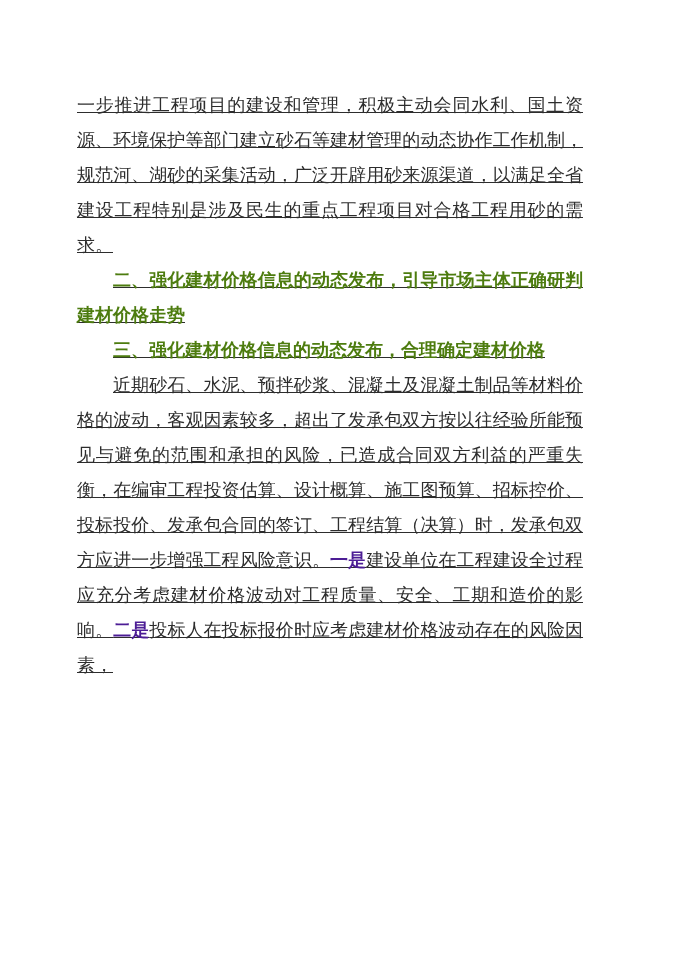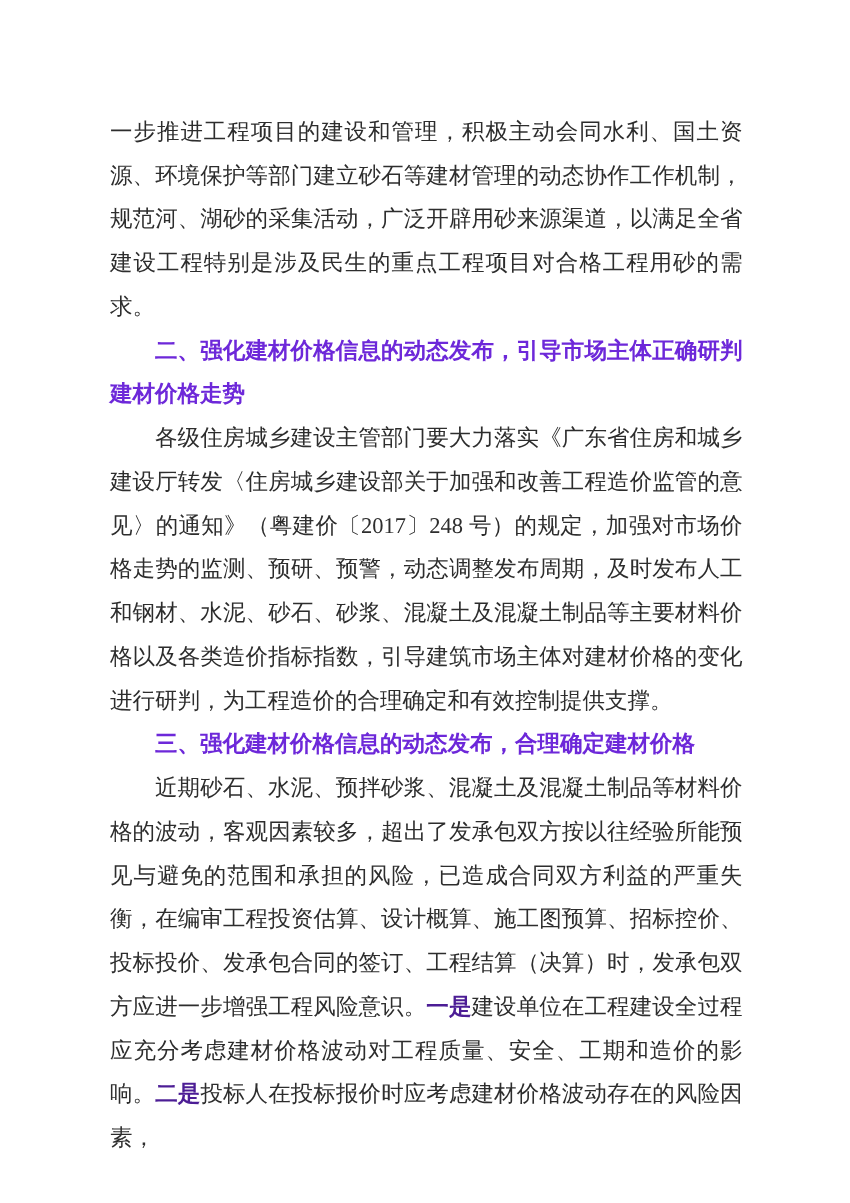--- a/index.html
+++ b/index.html
@@ -10,61 +10,61 @@
   .page {
     position: relative;
     width: 680px;
     height: 962px;
     background: #ffffff;
     overflow: hidden;
     box-sizing: border-box;
   }
   .content {
     position: absolute;
-    left: 88px;
+    left: 77px;
     top: 88px;
     width: 506px;
     font-family: "Liberation Serif", "DejaVu Serif", serif;
     font-size: 18px;
     line-height: 35px;
     color: #2d2d2d;
     text-align: justify;
+    text-decoration: underline;
   }
   .para {
     margin: 0;
     text-indent: 2em;
     text-align: justify;
   }
   .para.continuation {
     text-indent: 0;
   }
   .heading {
     margin: 0;
     text-indent: 2em;
     font-family: "Liberation Sans", "DejaVu Sans", sans-serif;
     font-weight: bold;
-    color: #6d28d9;
+    color: #4d7c0f;
     text-align: justify;
   }
   .em-bold {
     font-weight: bold;
     font-family: "Liberation Sans", "DejaVu Sans", sans-serif;
     color: #4c1d95;
   }
 </style>
 </head>
 <body>
 
 <div class="page">
   <div class="content">
 
     <p class="para continuation">一步推进工程项目的建设和管理，积极主动会同水利、国土资源、环境保护等部门建立砂石等建材管理的动态协作工作机制，规范河、湖砂的采集活动，广泛开辟用砂来源渠道，以满足全省建设工程特别是涉及民生的重点工程项目对合格工程用砂的需求。</p>
 
     <p class="heading">二、强化建材价格信息的动态发布，引导市场主体正确研判建材价格走势</p>
 
-    <p class="para">各级住房城乡建设主管部门要大力落实《广东省住房和城乡建设厅转发〈住房城乡建设部关于加强和改善工程造价监管的意见〉的通知》（粤建价〔2017〕248 号）的规定，加强对市场价格走势的监测、预研、预警，动态调整发布周期，及时发布人工和钢材、水泥、砂石、砂浆、混凝土及混凝土制品等主要材料价格以及各类造价指标指数，引导建筑市场主体对建材价格的变化进行研判，为工程造价的合理确定和有效控制提供支撑。</p>
 
     <p class="heading">三、强化建材价格信息的动态发布，合理确定建材价格</p>
 
     <p class="para"><span>近期砂石、水泥、预拌砂浆、混凝土及混凝土制品等材料价格的波动，客观因素较多，超出了发承包双方按以往经验所能预见与避免的范围和承担的风险，已造成合同双方利益的严重失衡，在编审工程投资估算、设计概算、施工图预算、招标控价、投标投价、发承包合同的签订、工程结算（决算）时，发承包双方应进一步增强工程风险意识。</span><span class="em-bold">一是</span><span>建设单位在工程建设全过程应充分考虑建材价格波动对工程质量、安全、工期和造价的影响。</span><span class="em-bold">二是</span><span>投标人在投标报价时应考虑建材价格波动存在的风险因素，</span></p>
 
   </div>
 </div>
 
 </body></html>

